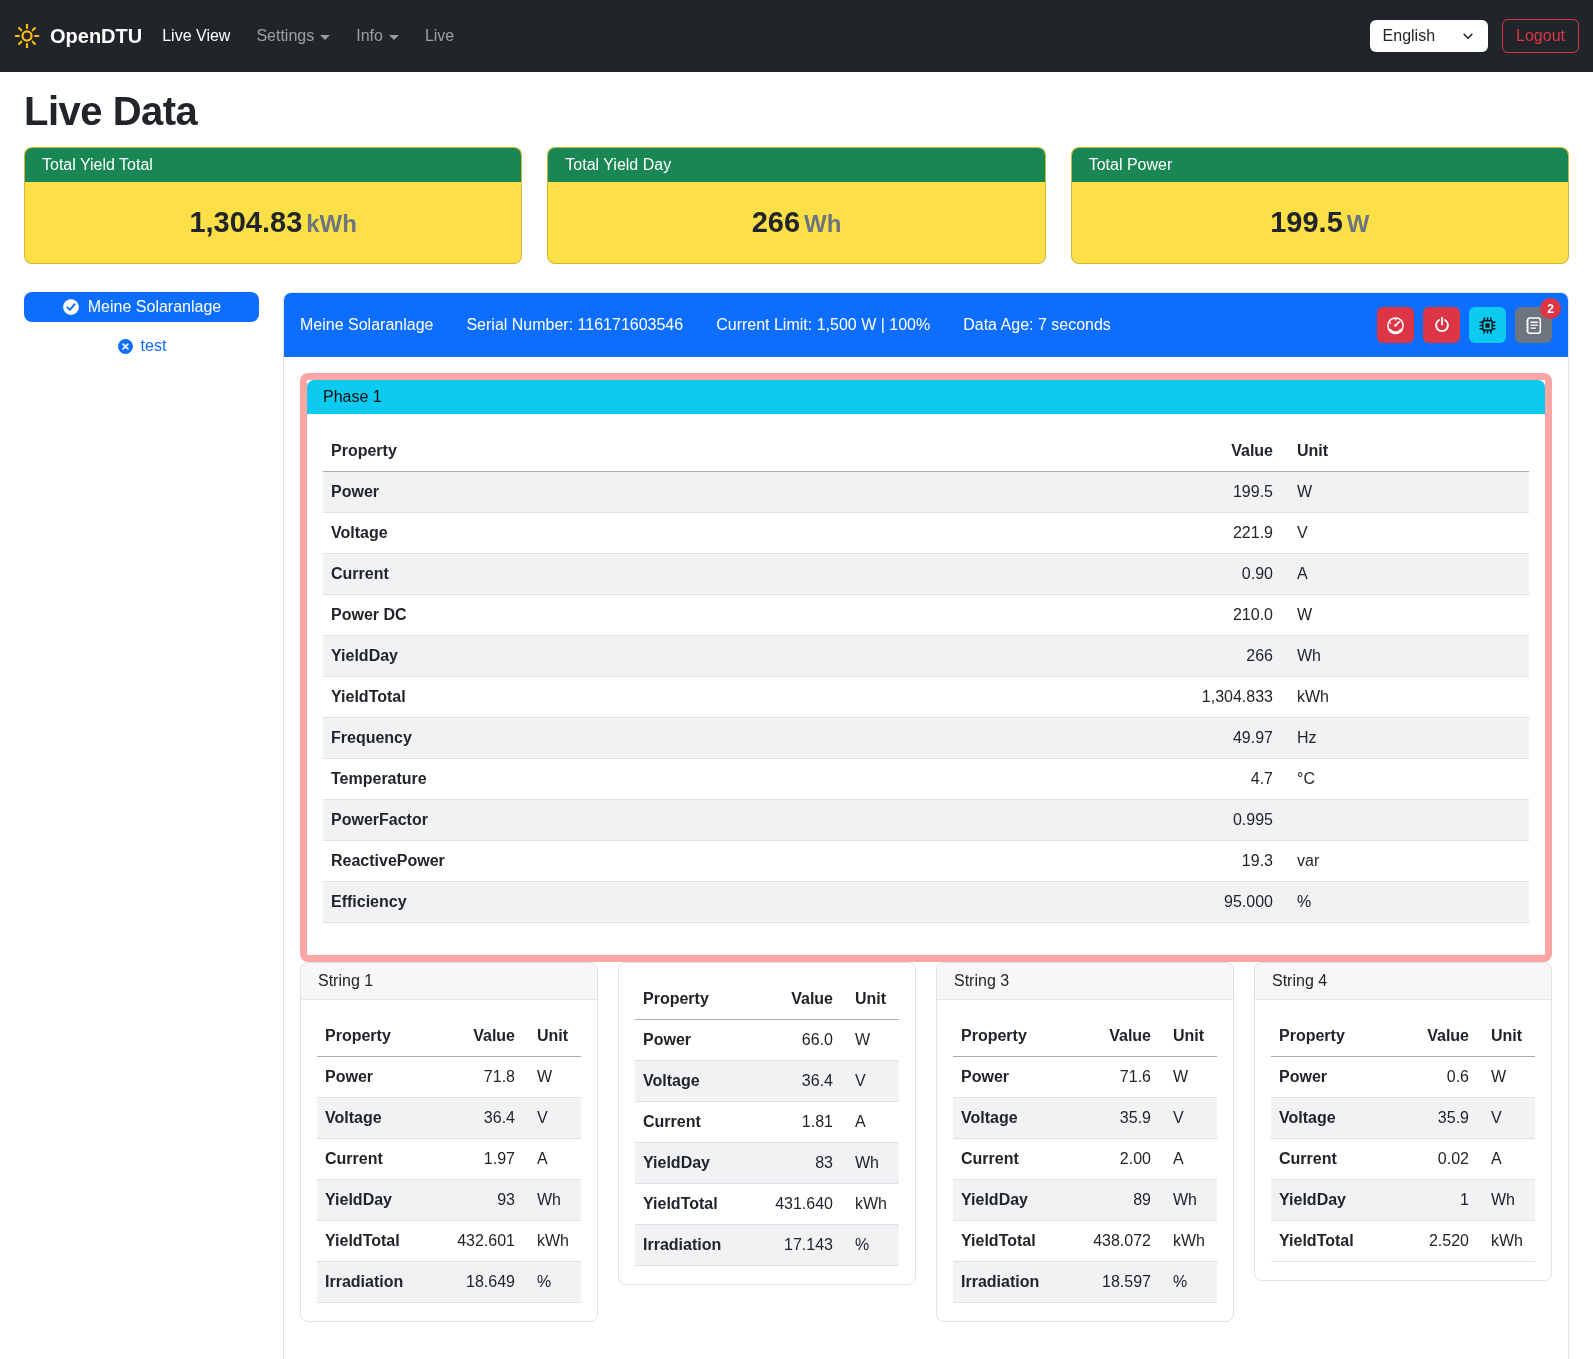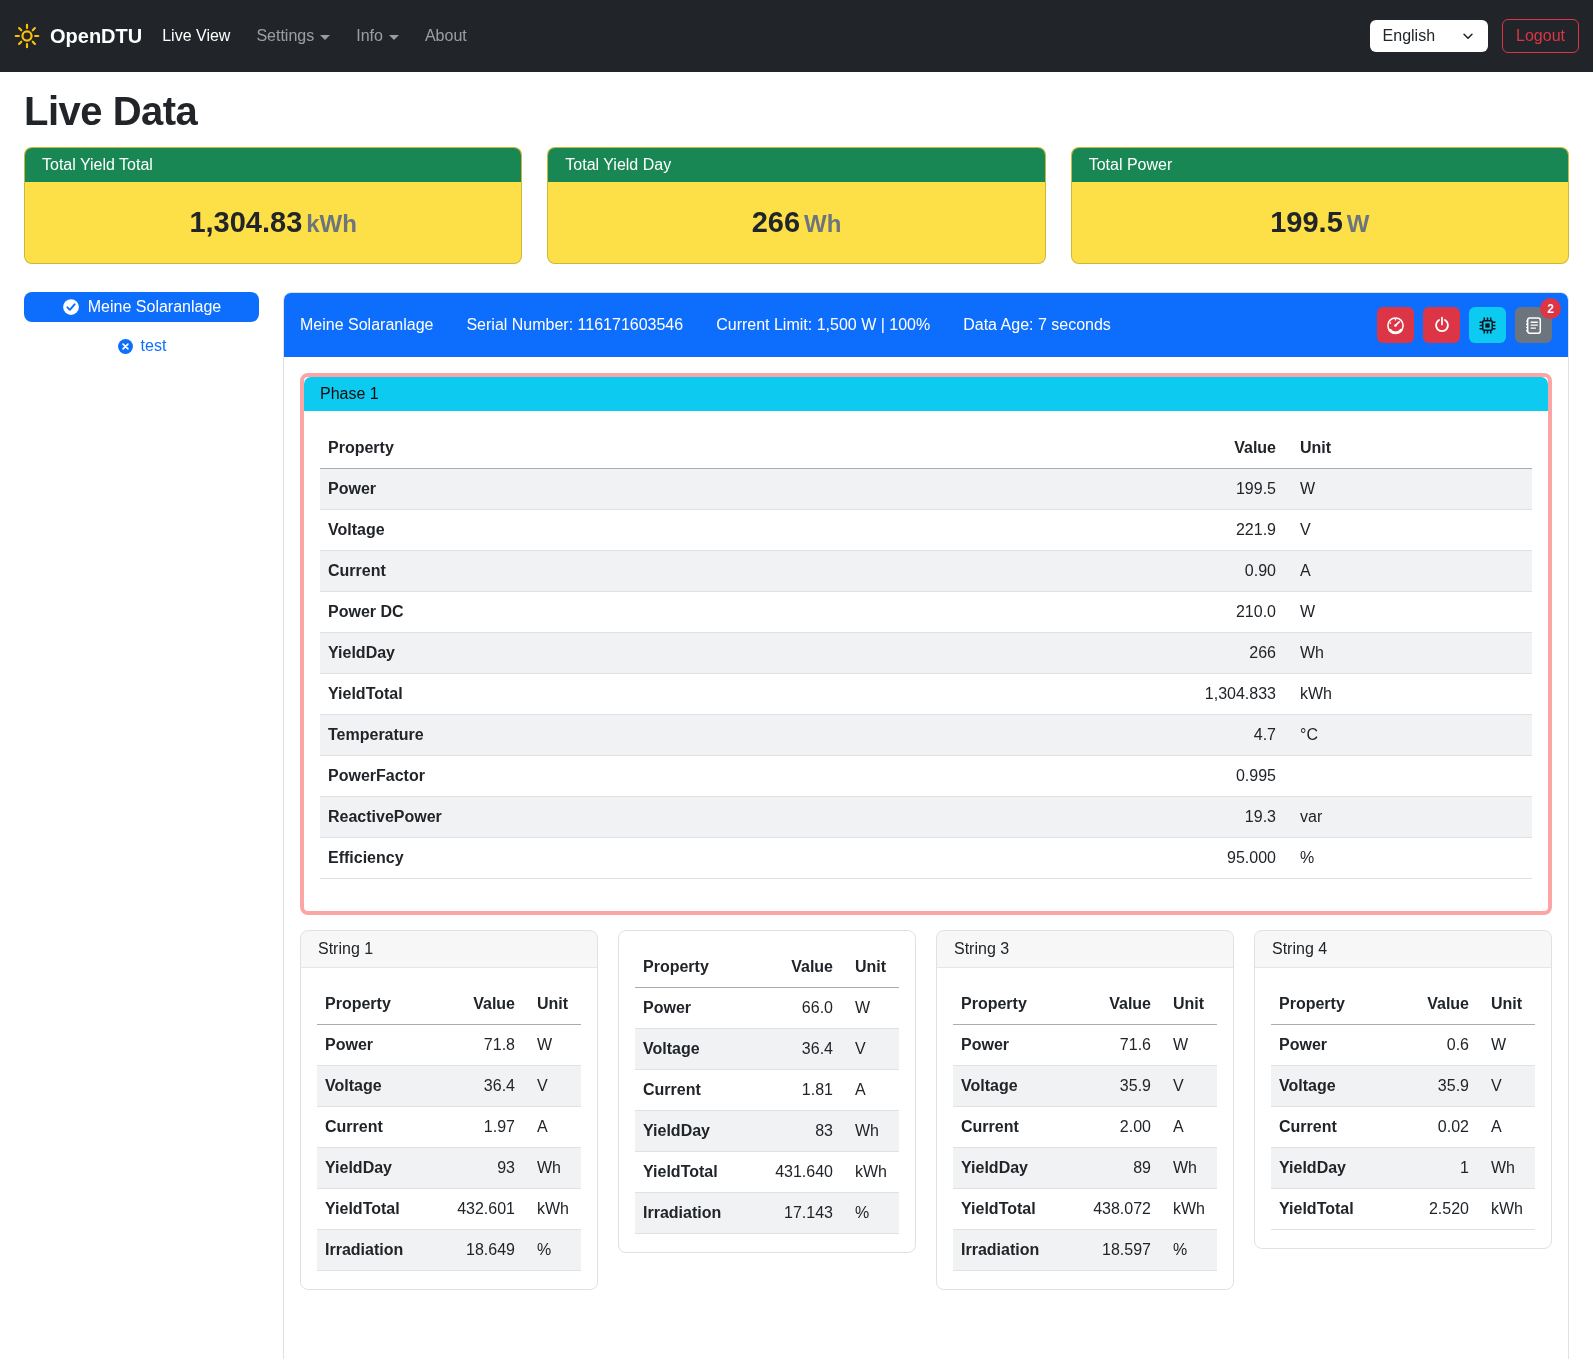--- a/index.html
+++ b/index.html
@@ -122,21 +122,21 @@
     position: absolute; top: -9px; right: -9px;
     background: #dc3545; color: #fff;
     min-width: 21px; height: 21px; border-radius: 50%;
     font-size: 12px; font-weight: 700;
     display: flex; align-items: center; justify-content: center;
     padding: 0 4px;
   }
   .main-card-body { padding: 16px; }
 
   
-  .phase-panel { border: 4px solid #fca5a5; border-radius: 8px; margin-bottom: 15px; }
+  .phase-panel { border: 7px solid #fca5a5; border-radius: 8px; }
   .phase-header {
     background: #0dcaf0; color: #0b0c0c;
     padding: 8px 16px; border-radius: 7px 7px 0 0; font-size: 16px;
   }
   .phase-body { padding: 17px 16px 16px; }
 
   
   table.tbl { width: 100%; border-collapse: collapse; font-size: 16px; margin-bottom: 16px; }
   .tbl th, .tbl td { padding: 8px; line-height: 24px; text-align: left; border-bottom: 1px solid #dee2e6; }
   .tbl thead th { font-weight: 700; border-bottom: 1px solid #a8abaf; }
@@ -173,21 +173,21 @@
           <path d="M12 1.6v2.9M12 19.5v2.9M1.6 12h2.9M19.5 12h2.9M4.7 4.7l2 2M17.3 17.3l2 2M19.3 4.7l-2 2M4.7 19.3l2-2"></path>
         </g>
       </svg>
     </span>
     <span>OpenDTU</span>
   </a>
   <div class="nav-menu">
       <a class="nav-link active">Live View</a>
       <a class="nav-link">Settings<span class="caret"></span></a>
       <a class="nav-link">Info<span class="caret"></span></a>
-      <a class="nav-link">About</a>
+      <a class="nav-link">Live</a>
     </div>
   <div class="nav-right">
     <div class="lang-select">
       <span>English</span>
       <span style="display:flex">
         <svg width="14" height="14" viewBox="0 0 16 16">
           <path d="M3.5 6l4.5 4.5L12.5 6" fill="none" stroke="#212529" stroke-width="1.8" stroke-linecap="round" stroke-linejoin="round"></path>
         </svg>
       </span>
     </div>
@@ -331,20 +331,25 @@
          <td class="prop">YieldDay</td>
          <td class="val">266</td>
          <td class="unit">Wh</td>
        </tr>
                   <tr>
          <td class="prop">YieldTotal</td>
          <td class="val">1,304.833</td>
          <td class="unit">kWh</td>
        </tr>
                   <tr>
+         <td class="prop">Frequency</td>
+         <td class="val">49.97</td>
+         <td class="unit">Hz</td>
+       </tr>
+                  <tr>
          <td class="prop">Temperature</td>
          <td class="val">4.7</td>
          <td class="unit">°C</td>
        </tr>
                   <tr>
          <td class="prop">PowerFactor</td>
          <td class="val">0.995</td>
          <td class="unit"></td>
        </tr>
                   <tr>

